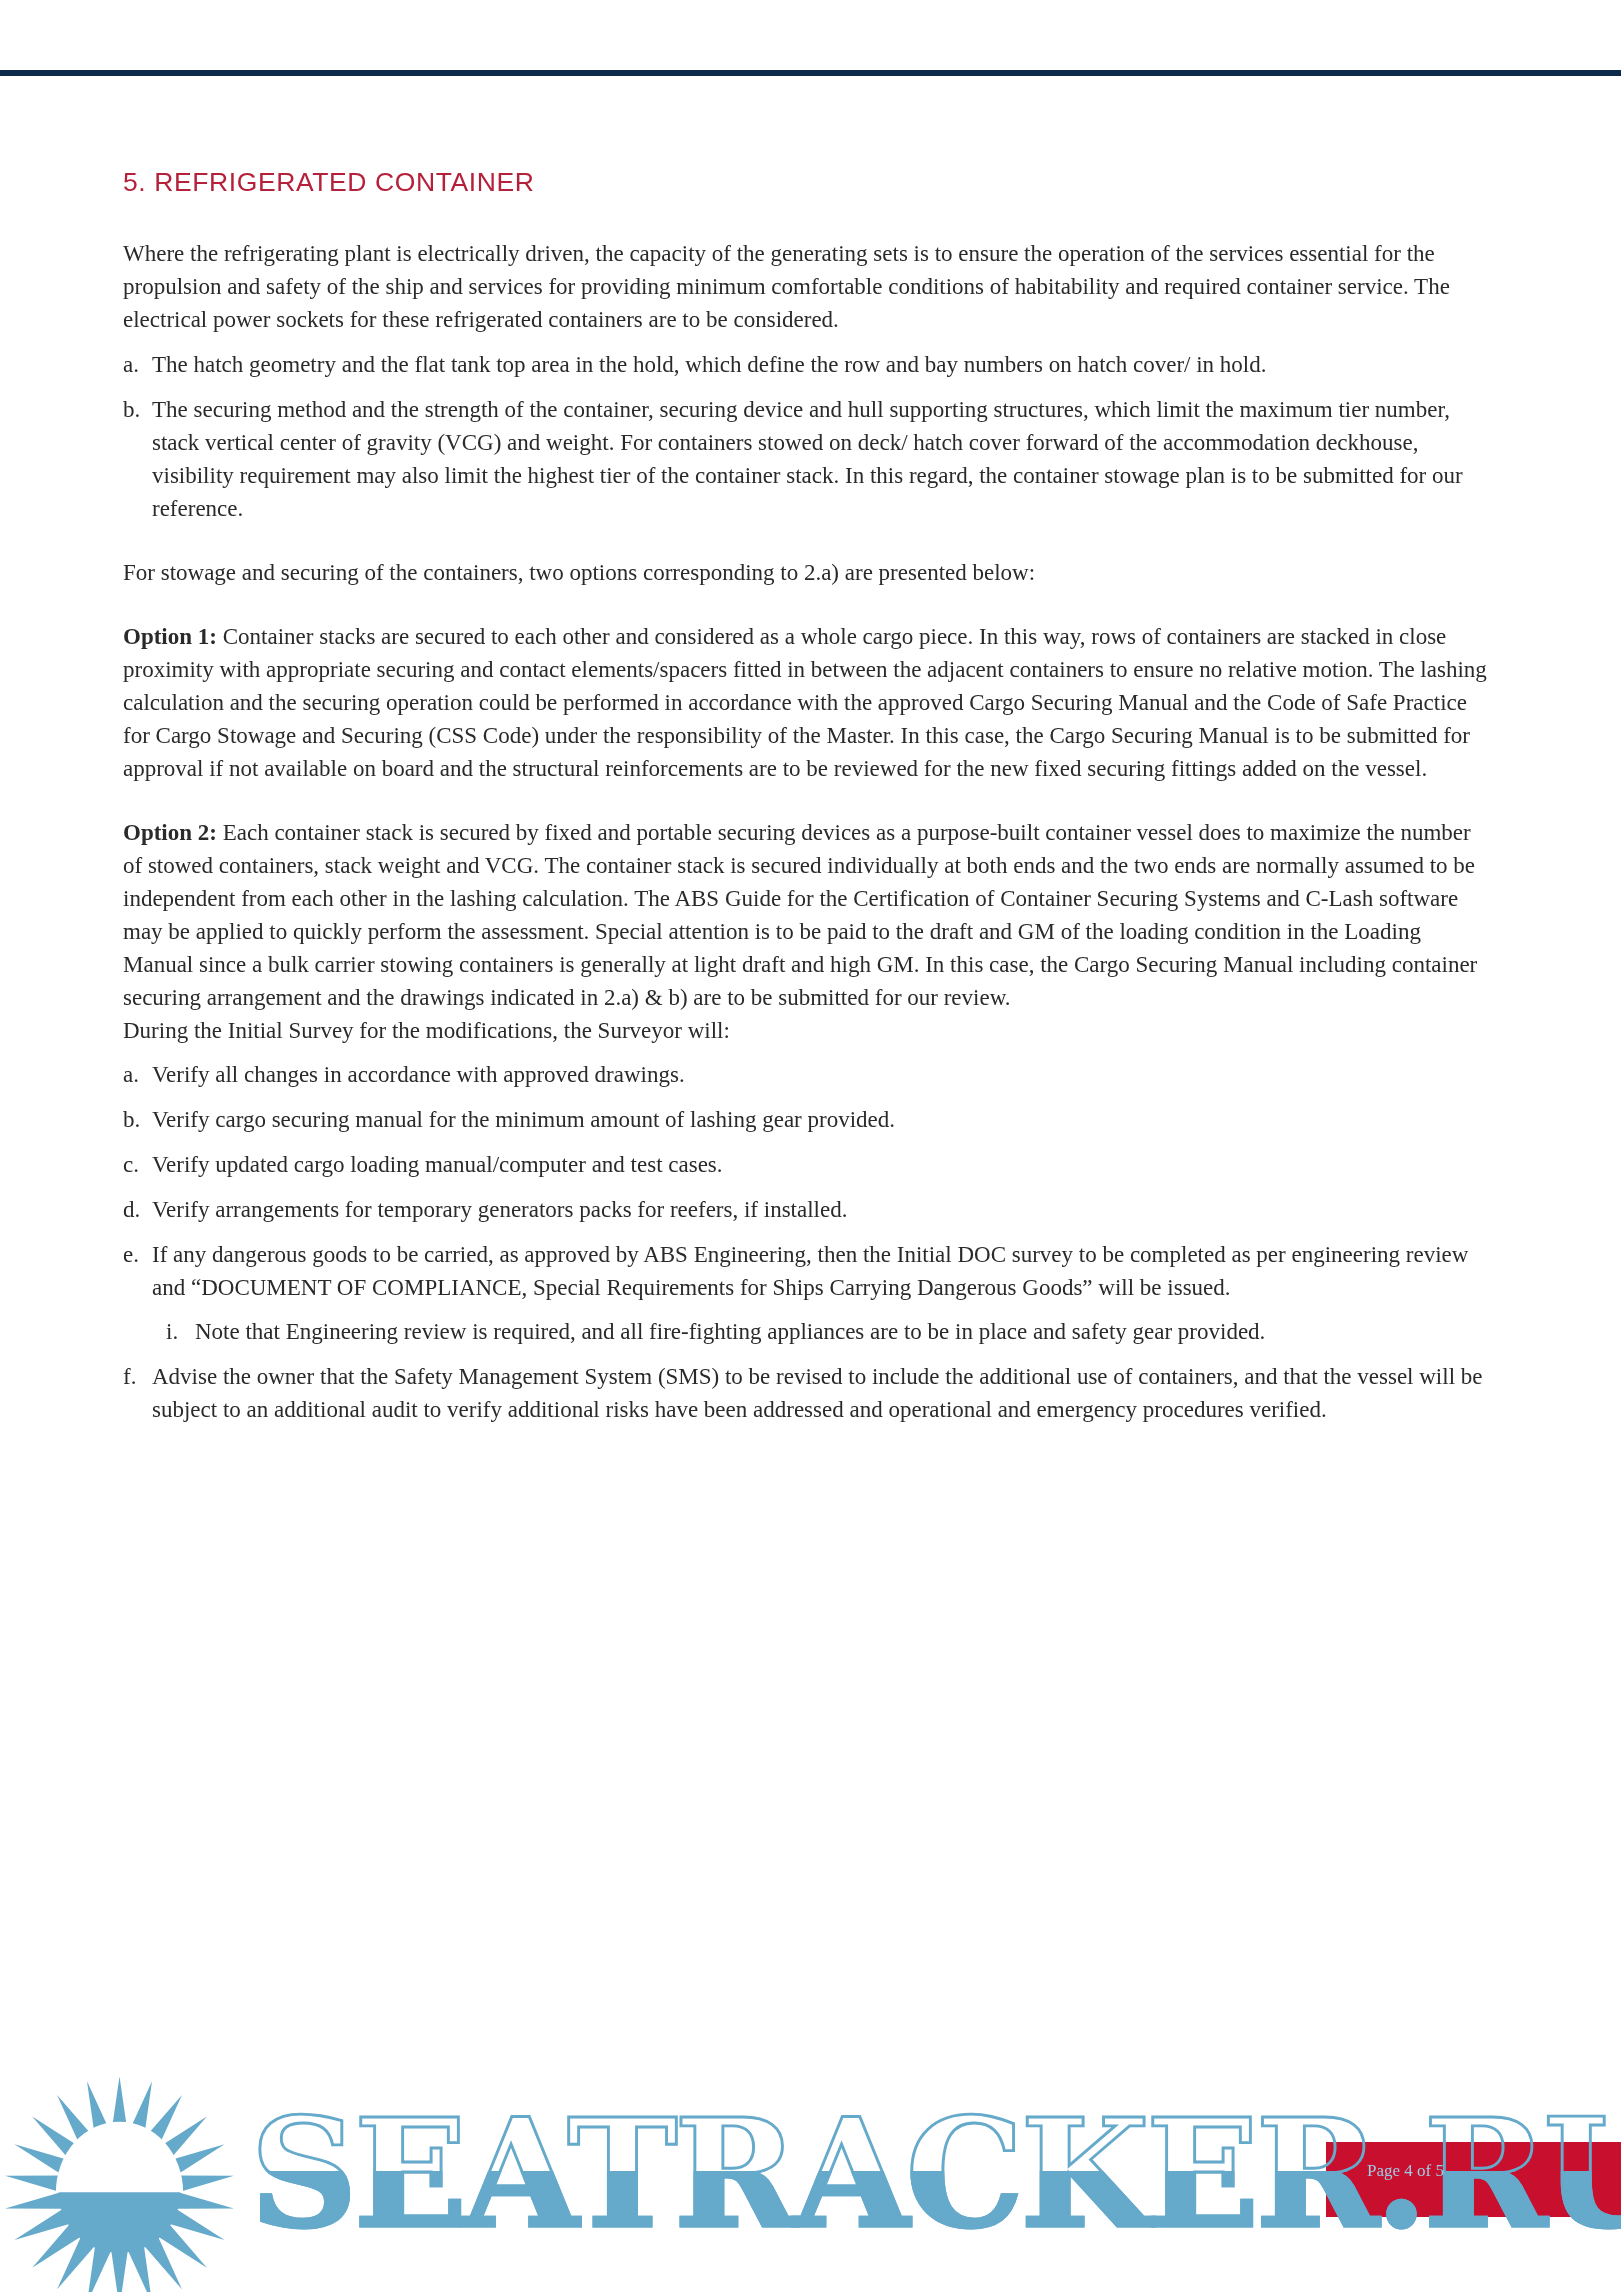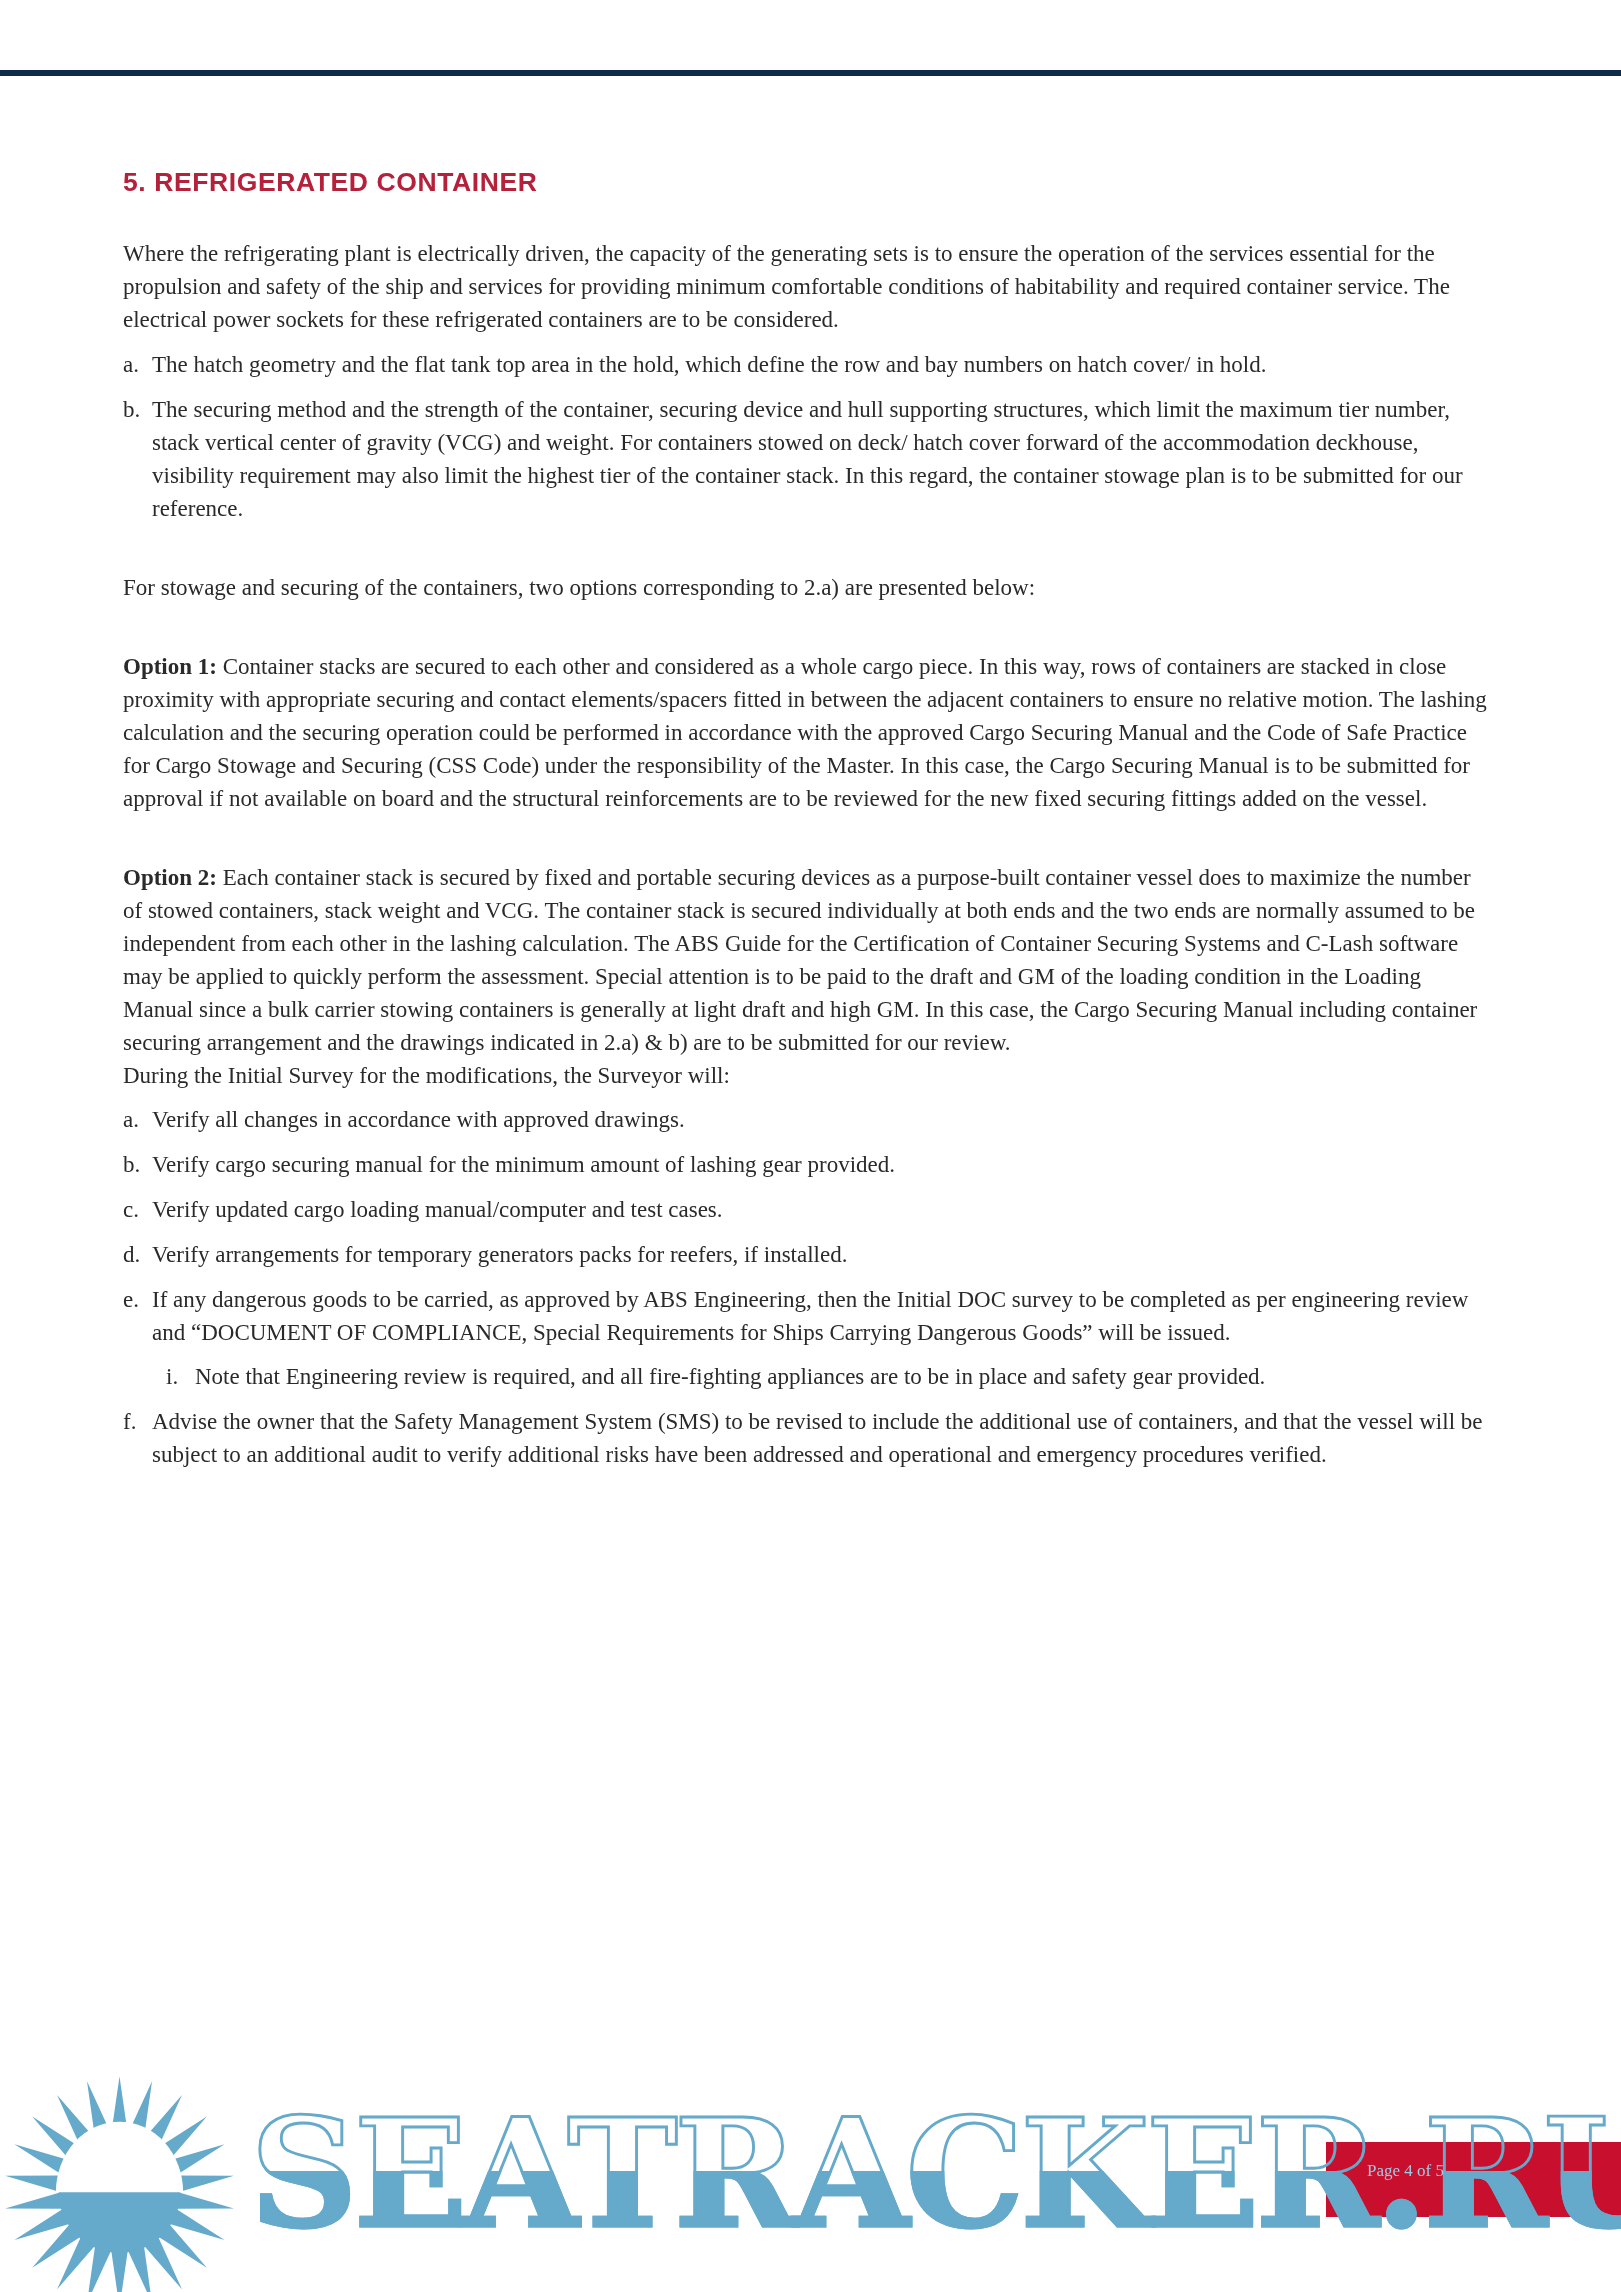--- a/index.html
+++ b/index.html
@@ -3,29 +3,29 @@
   <meta charset="utf-8">
   <style>
     html, body { margin: 0; padding: 0; background: #ffffff; }
     body { width: 1621px; height: 2293px; position: relative; overflow: hidden; }
     .topbar { position: absolute; left: 0; top: 70px; width: 1621px; height: 5.9px; background: #0d2a4a; }
     .content { position: absolute; left: 123px; top: 165px; width: 1372px;
       font-family: "Liberation Serif", "DejaVu Serif", serif; color: #2a2a2a; font-size: 23px; line-height: 33px; }
     h2 { font-family: "Liberation Sans", "DejaVu Sans", sans-serif; color: #b5203a; font-size: 26.5px; font-weight: normal;
       letter-spacing: 0.6px; margin: 0; line-height: 35px; }
     p { margin: 0; }
-    .h5 { margin-bottom: 37px; font-weight: bold; }
+    .h5 { margin-bottom: 37px; }
     .h6 { margin-top: 15.7px; margin-bottom: 7.8px; }
     .h7 { margin-top: 13.7px; margin-bottom: 5.9px; }
     .list-item { display: flex; margin-top: 11.8px; }
     .list-item .marker { width: 29px; flex: 0 0 29px; }
     .list-item .text { flex: 1; }
     .sub-item { display: flex; margin-top: 11.8px; padding-left: 43px; }
     .sub-item .marker { width: 29px; flex: 0 0 29px; }
-    .para-gap { margin-top: 46px; }
+    .para-gap { margin-top: 31px; }
     .opt-label { font-weight: bold; }
     .sun { position: absolute; left: 0; top: 9.8px; width: 157px; height: 235px; }
     .watermark { position: absolute; left: 250px; top: 2105px; font-family: "DejaVu Serif", serif; font-weight: bold;
       font-size: 149px; line-height: 137px; letter-spacing: -3.9px; color: transparent;
       -webkit-text-stroke: 2.9px #65a9cb;
       background: linear-gradient(to bottom, rgba(255,255,255,0) 0%, rgba(255,255,255,0) 48%, #65a9cb 48%, #65a9cb 100%);
       -webkit-background-clip: text; background-clip: text; white-space: nowrap; }
     .page-box { position: absolute; left: 1326px; top: 2142px; width: 295px; height: 75px; background: #c8102e; }
     .page-label { position: absolute; left: 1367px; top: 2161px; font-family: "Liberation Serif", serif; font-size: 17px; color: #9ccde6; }
   </style>

